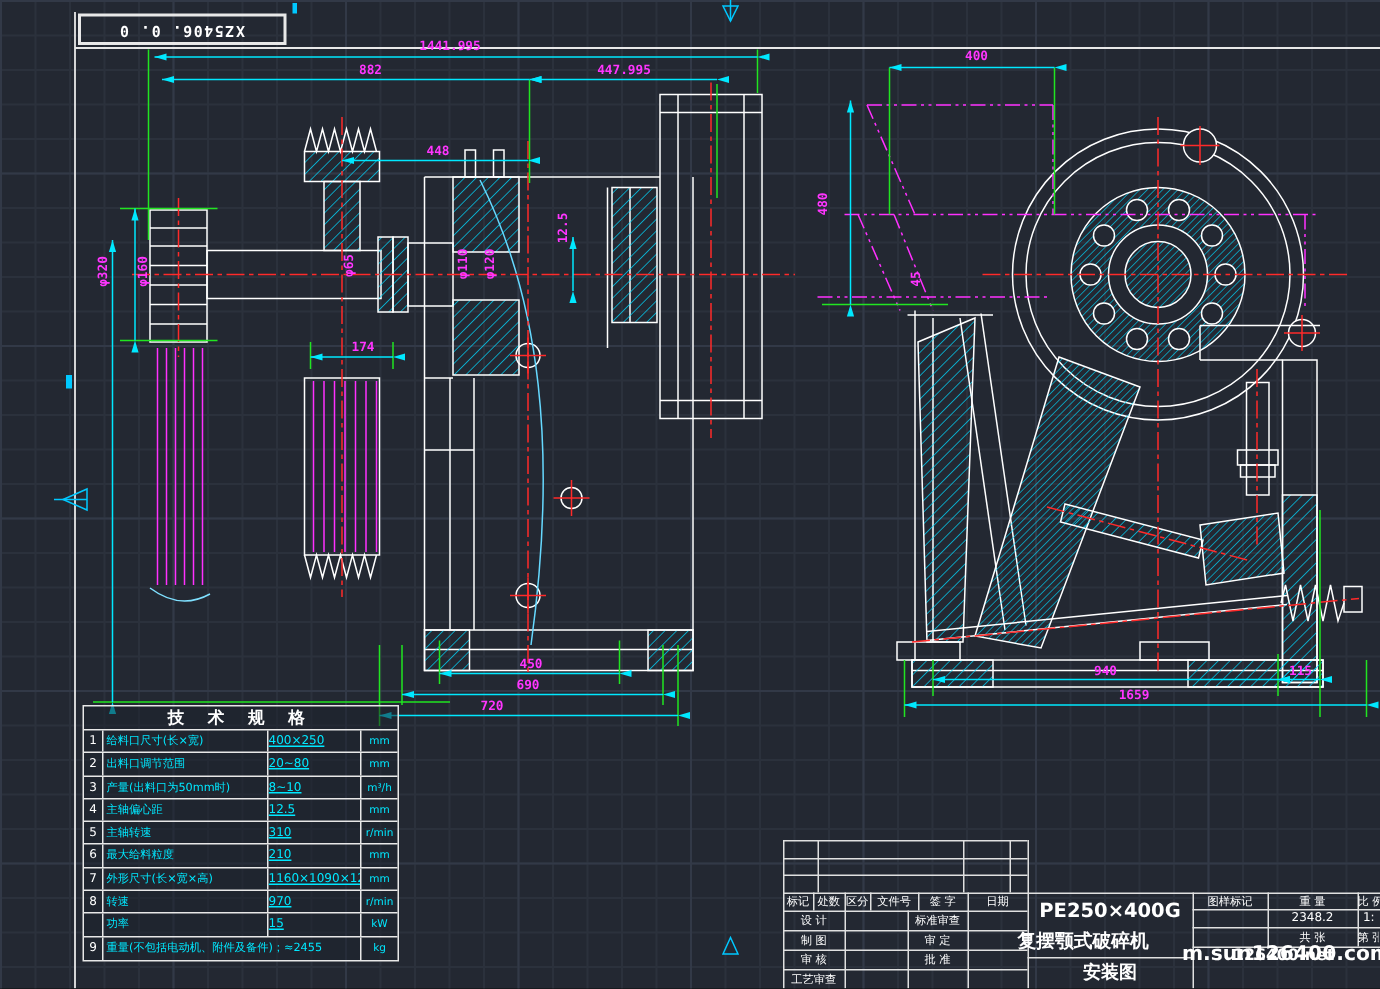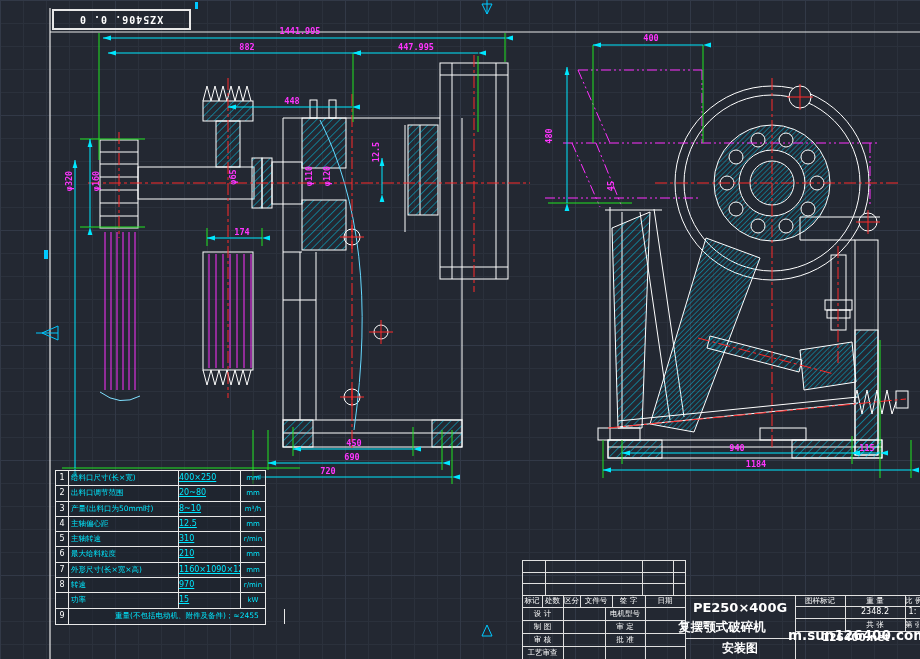--- a/index.html
+++ b/index.html
@@ -25,21 +25,21 @@
   #spec{position:absolute;left:55px;top:470px;width:211px;border:1px solid #e8e8e8;
     box-sizing:border-box;background:rgba(30,35,45,.55);}
   #spec .hd{height:15px;border-bottom:1px solid #e8e8e8;text-align:center;
     font:bold 11px "DejaVu Sans",sans-serif;letter-spacing:6px;color:#fff;line-height:15px;}
   #spec .rw{display:flex;height:15.3px;border-bottom:1px solid #e8e8e8;box-sizing:border-box;}
   #spec .rw:last-child{border-bottom:none;}
   #spec .c0{width:13px;border-right:1px solid #e8e8e8;color:#fff;font-size:8px;
     text-align:center;line-height:14px;box-sizing:border-box;flex:none;}
   #spec .c1{width:110px;border-right:1px solid #e8e8e8;color:#00e8ff;font-size:7.5px;
     line-height:14px;padding-left:2px;box-sizing:border-box;flex:none;overflow:hidden;white-space:nowrap;}
-  #spec .c1.wide{width:172px;margin-left:44px;}
+  #spec .c1.wide{width:172px;}
   #spec .c2{width:62px;border-right:1px solid #e8e8e8;color:#00e8ff;font-size:8px;
     text-align:left;line-height:14px;box-sizing:border-box;flex:none;overflow:hidden;text-decoration:underline;}
   #spec .c3{flex:1;color:#00e8ff;font-size:7px;text-align:center;line-height:14px;overflow:hidden;}
   
   #tblock{position:absolute;left:522px;top:560px;width:398px;height:99px;box-sizing:border-box;}
   #tblock .ln{position:absolute;background:#e0e0e0;}
   #tblock .cell{position:absolute;color:#fff;font-size:7.5px;line-height:10px;
     text-align:center;overflow:hidden;white-space:nowrap;}
   #tb-code{position:absolute;left:163px;top:37px;width:110px;height:22px;text-align:center;
     font:bold 13px "DejaVu Sans",sans-serif;color:#fff;line-height:22px;}
@@ -314,27 +314,28 @@
 <div class="dimv" style="left:376px;top:152px">12.5</div>
 <div class="dim" style="left:242px;top:232px">174</div>
 <div class="dim" style="left:354px;top:443px">450</div>
 <div class="dim" style="left:352px;top:457px">690</div>
 <div class="dim" style="left:328px;top:471px">720</div>
 <div class="dim" style="left:651px;top:38px">400</div>
 <div class="dimv" style="left:549px;top:136px">480</div>
 <div class="dimv" style="left:611px;top:186px">45</div>
 <div class="dim" style="left:737px;top:448px">940</div>
 <div class="dim" style="left:867px;top:448px">115</div>
-<div class="dim" style="left:756px;top:464px">1184</div>
+<div class="dim" style="left:756px;top:464px">1659</div>
 
 <div id="codebox">
   <span>XZ5406. 0. 0</span>
 </div>
 
 <div id="spec">
+  <div class="hd">技 术 规 格</div>
   <div class="rw">
         <div class="c0">1</div>
         <div class="c1">给料口尺寸(长×宽)</div>
         <div class="c2">400×250</div>
         <div class="c3">mm</div>
       </div>
   <div class="rw">
         <div class="c0">2</div>
         <div class="c1">出料口调节范围</div>
         <div class="c2">20~80</div>
@@ -415,21 +416,21 @@
   <div class="cell" style="left:0;top:36px;width:20px">标记</div>
   <div class="cell" style="left:20px;top:36px;width:21px">处数</div>
   <div class="cell" style="left:41px;top:36px;width:17px">区分</div>
   <div class="cell" style="left:58px;top:36px;width:32px">文件号</div>
   <div class="cell" style="left:90px;top:36px;width:33px">签 字</div>
   <div class="cell" style="left:123px;top:36px;width:40px">日期</div>
   <div class="cell" style="left:0;top:49px;width:41px">设 计</div>
   <div class="cell" style="left:0;top:62px;width:41px">制 图</div>
   <div class="cell" style="left:0;top:75px;width:41px">审 核</div>
   <div class="cell" style="left:0;top:88px;width:41px">工艺审查</div>
-  <div class="cell" style="left:83px;top:49px;width:40px">电机型号</div>
+  <div class="cell" style="left:83px;top:49px;width:40px">标准审查</div>
   <div class="cell" style="left:83px;top:62px;width:40px">审 定</div>
   <div class="cell" style="left:83px;top:75px;width:40px">批 准</div>
 
   <div class="ln" style="left:273px;top:35px;width:1px;height:64px"></div>
   <div class="ln" style="left:163px;top:78px;width:110px;height:1px"></div>
   <div id="tb-code">PE250×400G</div>
   <div id="tb-name">复摆颚式破碎机</div>
   <div id="tb-dwg">安装图</div>
 
   <div class="ln" style="left:273px;top:46px;width:125px;height:1px"></div>

